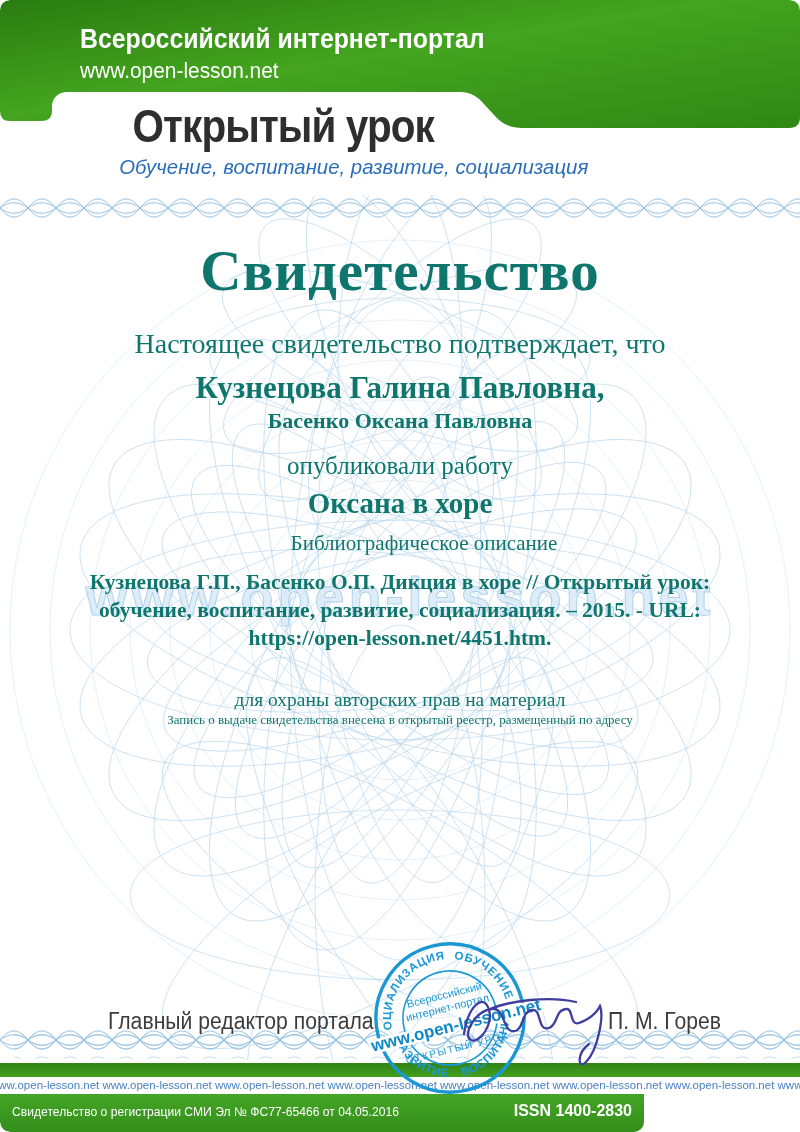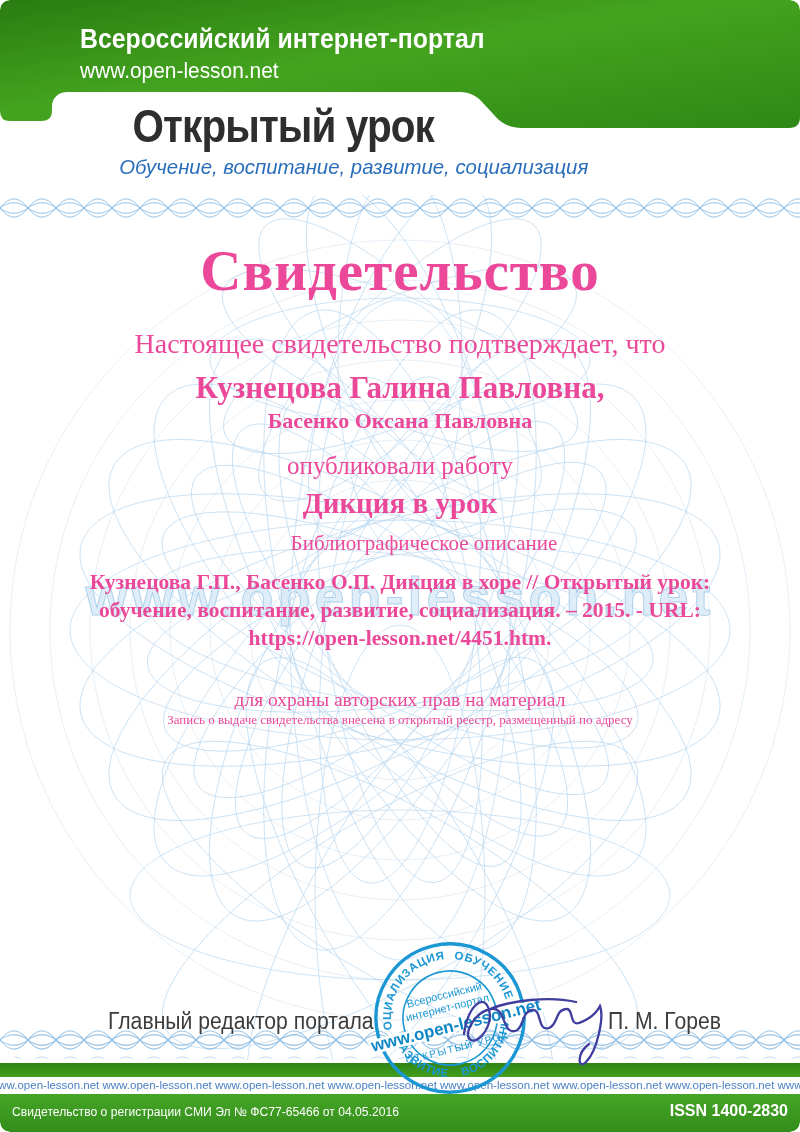--- a/index.html
+++ b/index.html
@@ -9,21 +9,21 @@
   .bg-layer{position:absolute;left:0;top:195px;width:800px;height:865px;z-index:0;}
   .header-svg{position:absolute;left:0;top:0;width:800px;height:128px;z-index:2;}
   .hdr-text{position:absolute;z-index:3;color:#fff;transform-origin:left top;}
   .portal-title{left:80px;top:24px;font-size:27px;font-weight:700;transform:scaleX(.92);}
   .portal-url{left:80px;top:58px;font-size:22px;font-weight:400;transform:scaleX(.95);}
   .site-name{left:108px;top:98px;font-size:47px;font-weight:700;color:#2e2e2e;
              letter-spacing:-1px;transform:scaleX(.86);z-index:3;position:absolute;}
   .site-tagline{left:112px;top:155px;font-size:21px;font-style:italic;color:#2a6ebb;
                 transform:scaleX(.97);z-index:3;position:absolute;}
   
-  .ser{font-family:"Liberation Serif","DejaVu Serif",serif;color:#ec4899;}
+  .ser{font-family:"Liberation Serif","DejaVu Serif",serif;color:#0f766e;}
   .cline{position:absolute;left:0;width:800px;text-align:center;z-index:1;}
   .title{top:238px;font-size:57px;font-weight:700;letter-spacing:1px;}
   .confirm{top:328px;font-size:28px;}
   .name1{top:370px;font-size:31px;font-weight:700;}
   .name2{top:408px;font-size:22px;font-weight:700;font-family:Liberation Serif, serif;}
   .action{top:452px;font-size:25px;}
   .work{top:487px;font-size:29px;font-weight:700;}
   .biblio-label{top:531px;font-size:21px;padding-left:24px;}
   .biblio{top:568px;left:50px;width:700px;font-size:21.5px;font-weight:700;line-height:28px;}
   .usage1{top:666px;font-size:19.5px;}
@@ -38,21 +38,21 @@
         transform:scaleX(.92);transform-origin:left top;z-index:7;}
   .stamp-svg{position:absolute;left:350px;top:918px;width:200px;height:200px;z-index:6;}
   .sig-svg{position:absolute;left:458px;top:972px;width:160px;height:105px;z-index:7;}
   
   .green-bar{position:absolute;left:0;top:1063px;width:800px;height:14px;z-index:2;
              background:linear-gradient(#2f8414,#43a01f);}
   .url-band{position:absolute;left:0;top:1077px;width:800px;height:17px;z-index:2;
             background:#fff;overflow:hidden;white-space:nowrap;font-size:11.5px;
             color:#4a80c2;line-height:17px;margin:0;padding-left:0;}
   .url-band span{margin-left:-10px;display:inline-block;}
-  .bottom-strip{position:absolute;left:0;top:1094px;width:800px;height:38px;z-index:2;
+  .bottom-strip{position:absolute;left:0;top:1094px;width:644px;height:38px;z-index:2;
             background:linear-gradient(#45a527,#338d1a);border-radius:0 0 10px 10px;}
   .reg-info{position:absolute;left:12px;top:11px;font-size:12.5px;color:#fff;
             transform:scaleX(.97);transform-origin:left top;}
   .issn{position:absolute;right:12px;top:8px;font-size:16px;font-weight:700;color:#fff;}
 </style>
 </head>
 <body>
 
 <div class="page">
 
@@ -144,21 +144,21 @@
   <div class="hdr-text portal-title">Всероссийский интернет-портал</div>
   <div class="hdr-text portal-url">www.open-lesson.net</div>
   <div class="site-name">Открытый урок</div>
   <div class="site-tagline">Обучение, воспитание, развитие, социализация</div>
 
   <div class="cline ser title">Свидетельство</div>
   <div class="cline ser confirm">Настоящее свидетельство подтверждает, что</div>
   <div class="cline ser name1">Кузнецова Галина Павловна,</div>
   <div class="cline ser name2">Басенко Оксана Павловна</div>
   <div class="cline ser action">опубликовали работу</div>
-  <div class="cline ser work">Дикция в урок</div>
+  <div class="cline ser work">Оксана в хоре</div>
   <div class="cline ser biblio-label">Библиографическое описание</div>
   <div class="cline ser biblio">Кузнецова Г.П., Басенко О.П. Дикция в хоре // Открытый урок: обучение, воспитание, развитие, социализация. – 2015. - URL: https://open-lesson.net/4451.htm.</div>
   <div class="cline ser usage2">для охраны авторских прав на материал</div>
   <div class="cline ser reg1">Запись о выдаче свидетельства внесена в открытый реестр, размещенный по адресу</div>
 
   <div class="role">Главный редактор портала</div>
   <div class="editor-name">П. М. Горев</div>
 
   <svg class="stamp-svg" viewBox="0 0 200 200" xmlns="http://www.w3.org/2000/svg">
     <defs>

